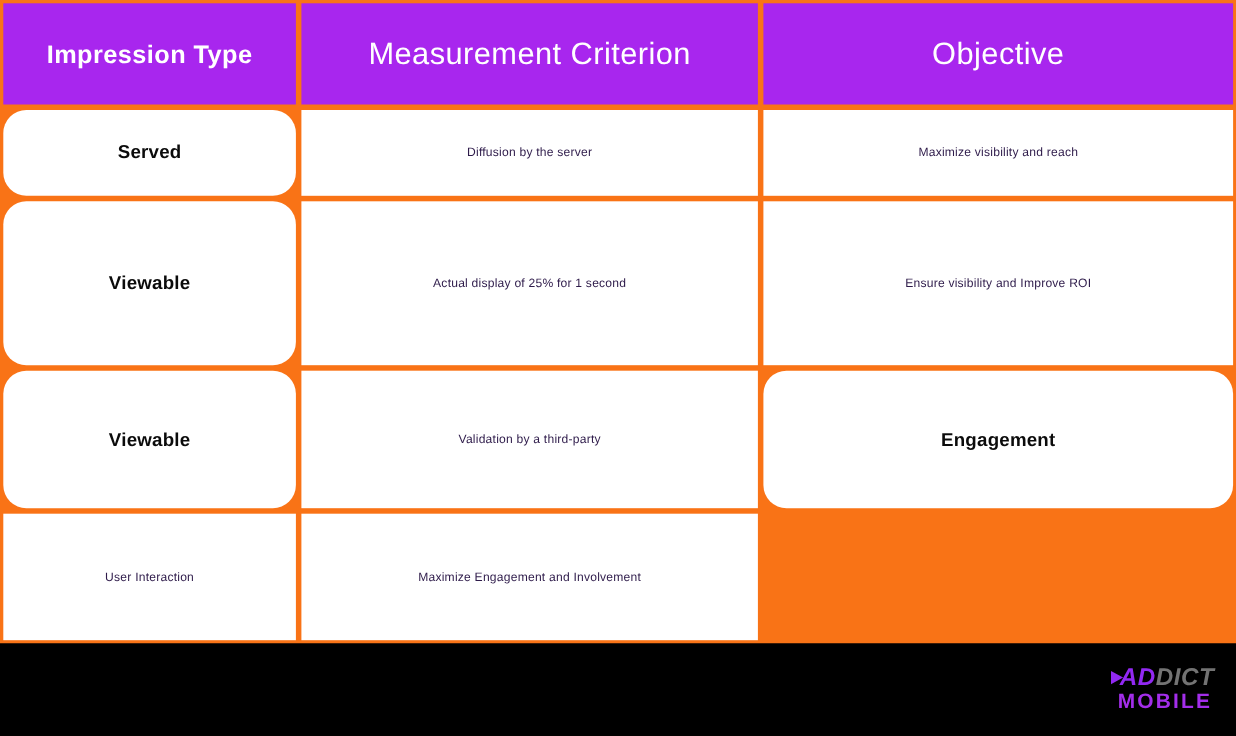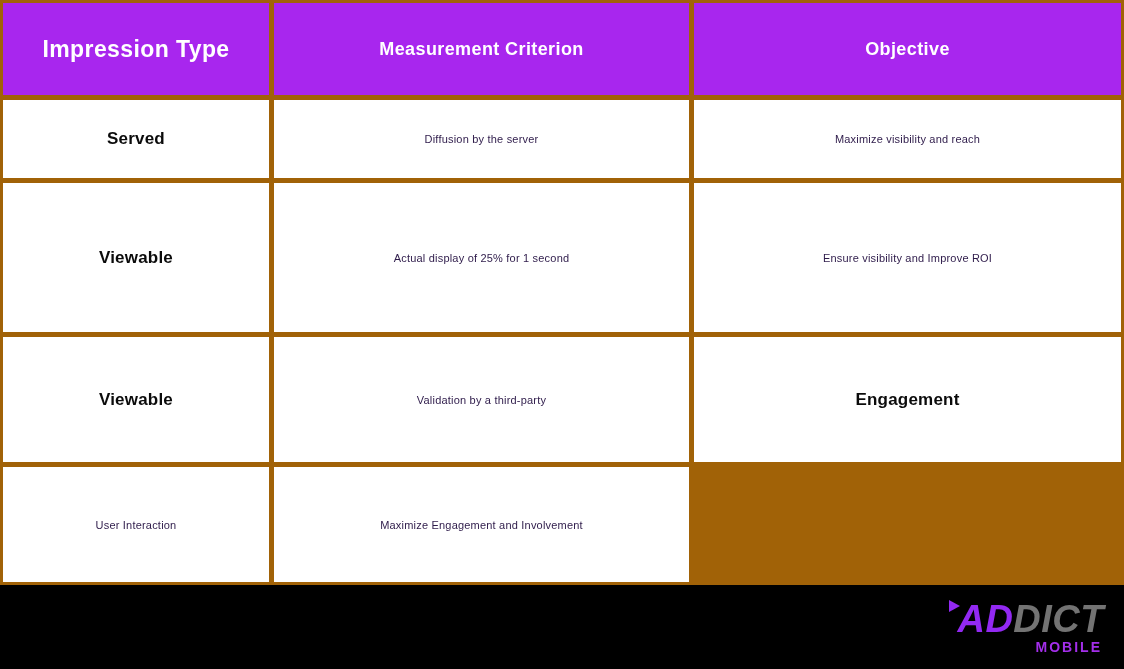--- a/index.html
+++ b/index.html
@@ -7,86 +7,88 @@
   body {
     font-family: "Liberation Sans", sans-serif;
     background: #000;
   }
   .page { width: 1124px; height: 669px; display: flex; flex-direction: column; }
 
   
   .grid-table {
     width: 1124px;
     height: 585px;
-    background: #a16207;
+    background: #f97316;
     padding: 3px;
     display: grid;
     grid-template-columns: 266px 415px 1fr;
     grid-template-rows: 92px 78px 149px 125px 115px;
     gap: 5px;
   }
   .cell {
     background: #ffffff;
     display: flex;
     align-items: center;
     justify-content: center;
     text-align: center;
     padding: 4px 14px;
   }
   .cell.header {
     background: #a826ee;
     color: #ffffff;
-    font-size: 18px;
-    font-weight: 700;
+    font-size: 28px;
+    font-weight: 400;
     letter-spacing: 0.4px;
   }
   .cell.header.first { font-weight: 700; font-size: 23px; }
   .cell.rowlabel {
     font-weight: 700;
     font-size: 17px;
     color: #0b0b0b;
     letter-spacing: 0.2px;
+    border-radius: 21px;
   }
   .cell.body-text {
     font-size: 11px;
     color: #2e1b4a;
     letter-spacing: 0.2px;
   }
 
   
   .footer {
     flex: 1;
     background: #000000;
     display: flex;
     align-items: center;
     justify-content: flex-end;
     padding-right: 20px;
   }
   .logo { display: flex; flex-direction: column; align-items: flex-end; }
   .logo-word {
     display: flex;
+    align-items: center;
     font-weight: 900;
     font-style: italic;
-    font-size: 38px;
+    font-size: 22px;
     letter-spacing: 0.5px;
     line-height: 1;
   }
   .logo-arrow {
     width: 0; height: 0;
     border-top: 6px solid transparent;
     border-bottom: 6px solid transparent;
     border-left: 11px solid #9229f2;
     margin-right: -3px;
   }
   .logo-ad   { color: #9229f2; }
   .logo-dict { color: #737373; }
   .logo-sub {
     color: #a32eea;
     font-weight: 700;
-    font-size: 14px;
+    font-size: 19px;
     letter-spacing: 2px;
     margin-top: 1px;
     margin-right: 2px;
     text-align: center;
   }
 </style>
 </head>
 <body>
 
 <div class="page">

